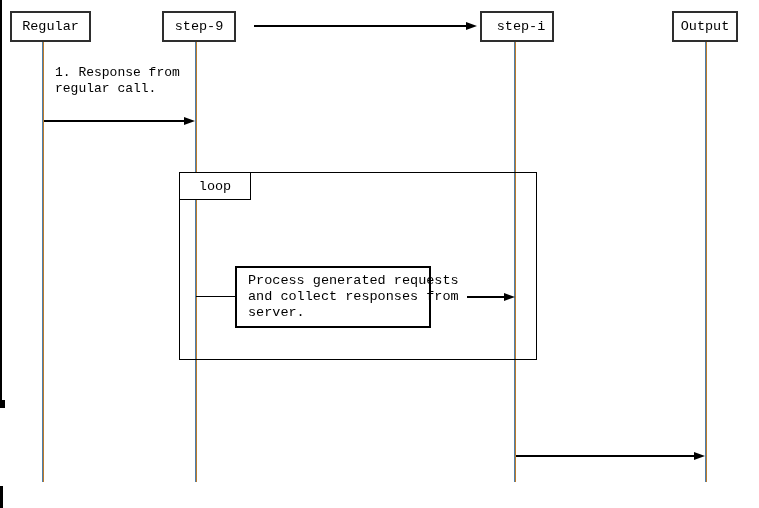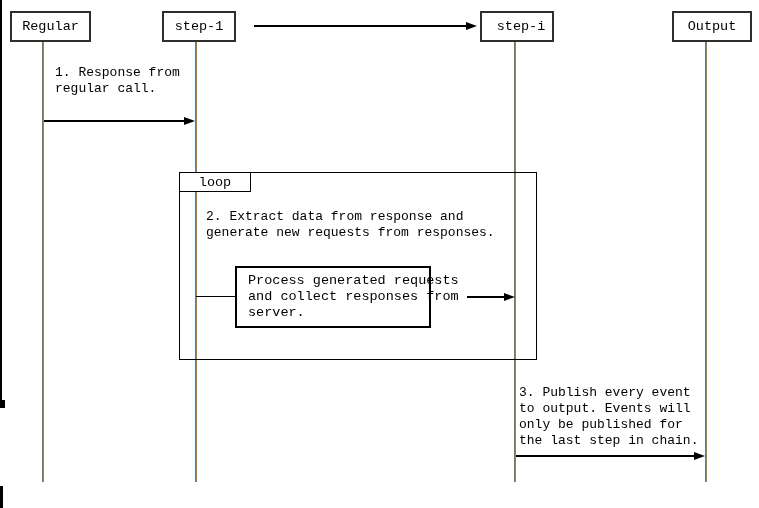--- a/index.html
+++ b/index.html
@@ -71,21 +71,21 @@
   .loopbox {
     position: absolute;
     left: 179px; top: 172px;
     width: 358px; height: 188px;
     border: 1px solid var(--line, #000000);
     z-index: 1;
   }
   .looplabel {
     position: absolute;
     left: 179px; top: 172px;
-    width: 72px; height: 20px;
+    width: 72px; height: 28px;
     border: 1px solid var(--line, #000000);
     background: var(--background, #ffffff);
     display: flex;
     align-items: center;
     justify-content: center;
     font-size: 13.5px;
     z-index: 3;
   }
   .procbox {
     position: absolute;
@@ -114,26 +114,26 @@
 <div class="canvas">
 
   <div class="artifact art-left-line"></div>
   <div class="artifact art-left-nub"></div>
   <div class="artifact art-bottom-mark"></div>
 
   <div class="pbox" style="left:10px; width:81px;">
     <span>Regular</span>
   </div>
   <div class="pbox" style="left:162px; width:74px;">
-    <span>step-1</span>
+    <span>step-9</span>
   </div>
   <div class="pbox" style="left:480px; width:74px;padding-left:8px;">
     <span>step-i</span>
   </div>
-  <div class="pbox" style="left:672px; width:80px;">
+  <div class="pbox" style="left:672px; width:66px;">
     <span>Output</span>
   </div>
 
   <div class="hline" style="left:254px; top:25px; width:212px;"></div>
   <div class="arrowhead" style="left:466px; top:22px;"></div>
 
   <div class="lifeline" style="left:42px;"></div>
   <div class="lifeline" style="left:195px;"></div>
   <div class="lifeline" style="left:514px;"></div>
   <div class="lifeline" style="left:705px;"></div>
@@ -141,30 +141,24 @@
   <div class="msg" style="left:55px; top:65px;">1. Response from
 regular call.</div>
   <div class="hline" style="left:44px; top:120px; width:140px;"></div>
   <div class="arrowhead" style="left:184px; top:117px;"></div>
 
   <div class="loopbox"></div>
   <div class="looplabel">
     <span>loop</span>
   </div>
 
-  <div class="msg" style="left:206px; top:209px;">2. Extract data from response and
-generate new requests from responses.</div>
 
   <div class="hline thin" style="left:196px; top:296px; width:39px;"></div>
   <div class="procbox">Process generated requests
 and collect responses from
 server.</div>
   <div class="hline" style="left:467px; top:296px; width:37px;"></div>
   <div class="arrowhead" style="left:504px; top:293px;"></div>
 
-  <div class="msg" style="left:519px; top:385px;">3. Publish every event
-to output. Events will
-only be published for
-the last step in chain.</div>
   <div class="hline" style="left:516px; top:455px; width:178px;"></div>
   <div class="arrowhead" style="left:694px; top:452px;"></div>
 
 </div>
 
 </body></html>

